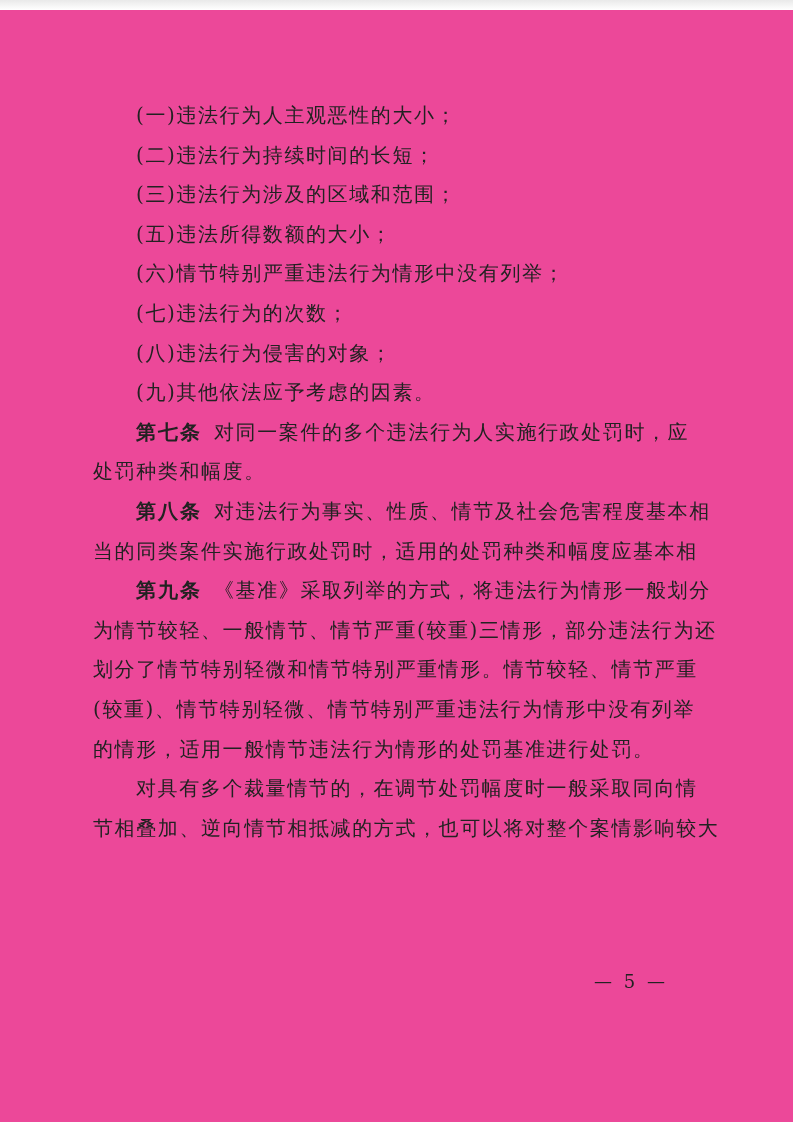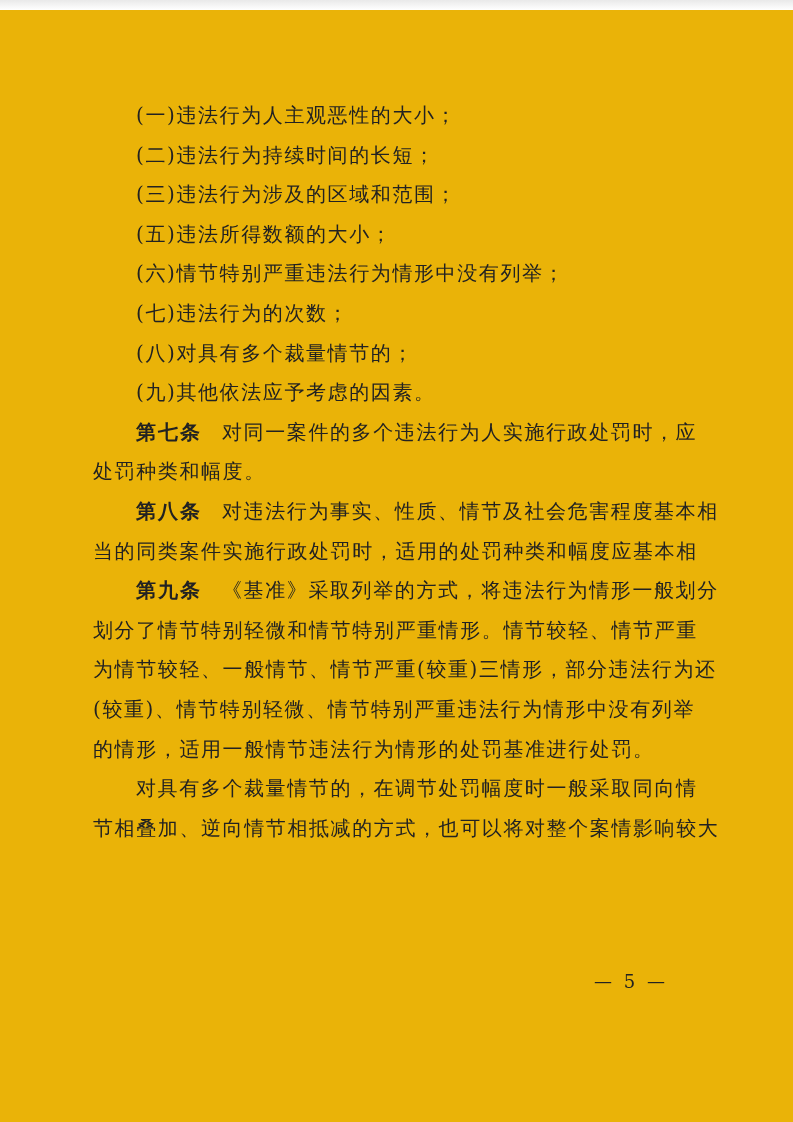--- a/index.html
+++ b/index.html
@@ -4,21 +4,21 @@
 <style>
   html, body {
     margin: 0;
     padding: 0;
     background: #ffffff;
   }
   .page {
     position: relative;
     width: 793px;
     height: 1122px;
-    background: #eab308;
+    background: #ec4899;
     overflow: hidden;
     font-family: "DejaVu Serif", "Liberation Serif", serif;
     color: #222222;
   }
   .scan-edge {
     position: absolute;
     top: 0;
     left: 0;
     width: 793px;
     height: 10px;
@@ -37,21 +37,21 @@
     letter-spacing: 1.6px;
     white-space: nowrap;
     margin: 0;
   }
   .indent {
     padding-left: 43px;
   }
   .article-label {
     font-weight: 700;
     font-family: "DejaVu Sans", "Liberation Sans", sans-serif;
-    margin-right: 20px;
+    margin-right: 12px;
     letter-spacing: 2px;
   }
   .page-footer {
     position: absolute;
     top: 968px;
     left: 594px;
     font-size: 18px;
     letter-spacing: 3px;
     color: #222222;
     line-height: 28px;
@@ -65,32 +65,32 @@
   <div class="scan-edge"></div>
 
   <main class="text-block">
 
     <p class="line indent">(一)违法行为人主观恶性的大小；</p>
     <p class="line indent">(二)违法行为持续时间的长短；</p>
     <p class="line indent">(三)违法行为涉及的区域和范围；</p>
     <p class="line indent">(五)违法所得数额的大小；</p>
     <p class="line indent">(六)情节特别严重违法行为情形中没有列举；</p>
     <p class="line indent">(七)违法行为的次数；</p>
-    <p class="line indent">(八)对具有多个裁量情节的；</p>
+    <p class="line indent">(八)违法行为侵害的对象；</p>
     <p class="line indent">(九)其他依法应予考虑的因素。</p>
 
     <p class="line indent"><span class="article-label">第七条</span><span>对同一案件的多个违法行为人实施行政处罚时，应</span></p>
     <p class="line">处罚种类和幅度。</p>
 
     <p class="line indent"><span class="article-label">第八条</span><span>对违法行为事实、性质、情节及社会危害程度基本相</span></p>
     <p class="line">当的同类案件实施行政处罚时，适用的处罚种类和幅度应基本相</p>
 
     <p class="line indent"><span class="article-label">第九条</span><span>《基准》采取列举的方式，将违法行为情形一般划分</span></p>
+    <p class="line">为情节较轻、一般情节、情节严重(较重)三情形，部分违法行为还</p>
     <p class="line">划分了情节特别轻微和情节特别严重情形。情节较轻、情节严重</p>
-    <p class="line">为情节较轻、一般情节、情节严重(较重)三情形，部分违法行为还</p>
     <p class="line">(较重)、情节特别轻微、情节特别严重违法行为情形中没有列举</p>
     <p class="line">的情形，适用一般情节违法行为情形的处罚基准进行处罚。</p>
 
     <p class="line indent">对具有多个裁量情节的，在调节处罚幅度时一般采取同向情</p>
     <p class="line">节相叠加、逆向情节相抵减的方式，也可以将对整个案情影响较大</p>
 
   </main>
 
   <div class="page-footer">— 5 —</div>
 

